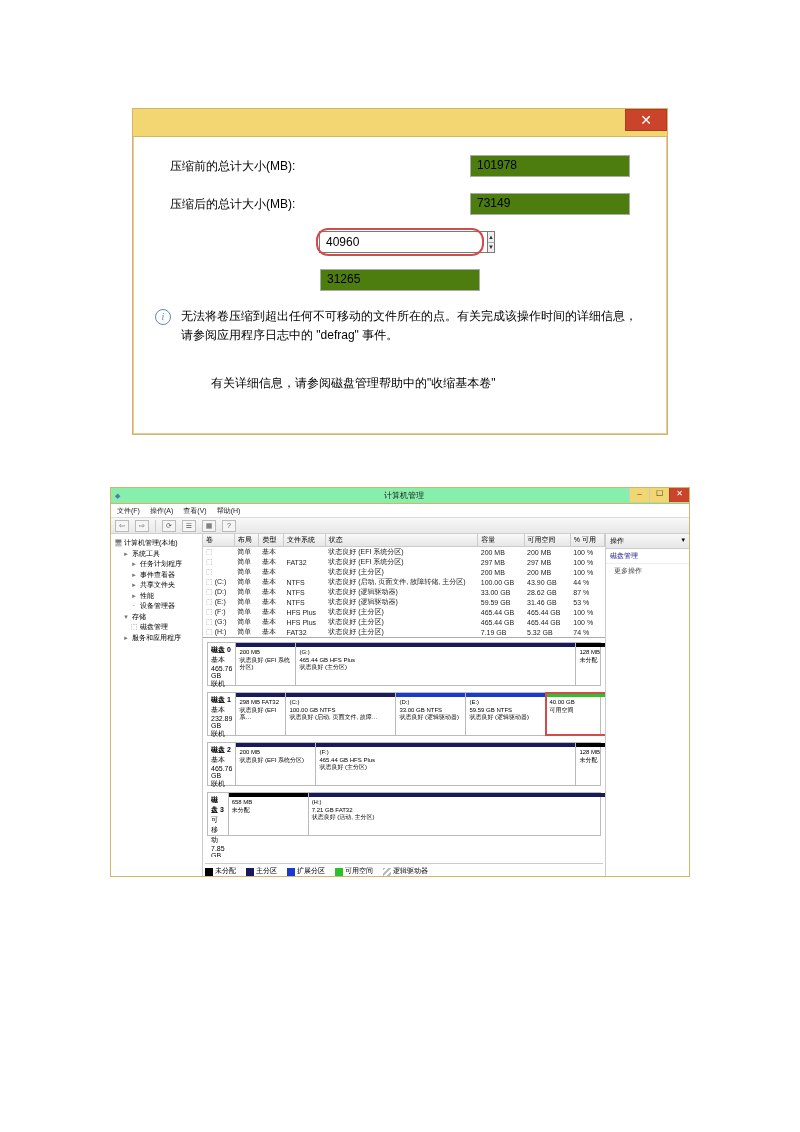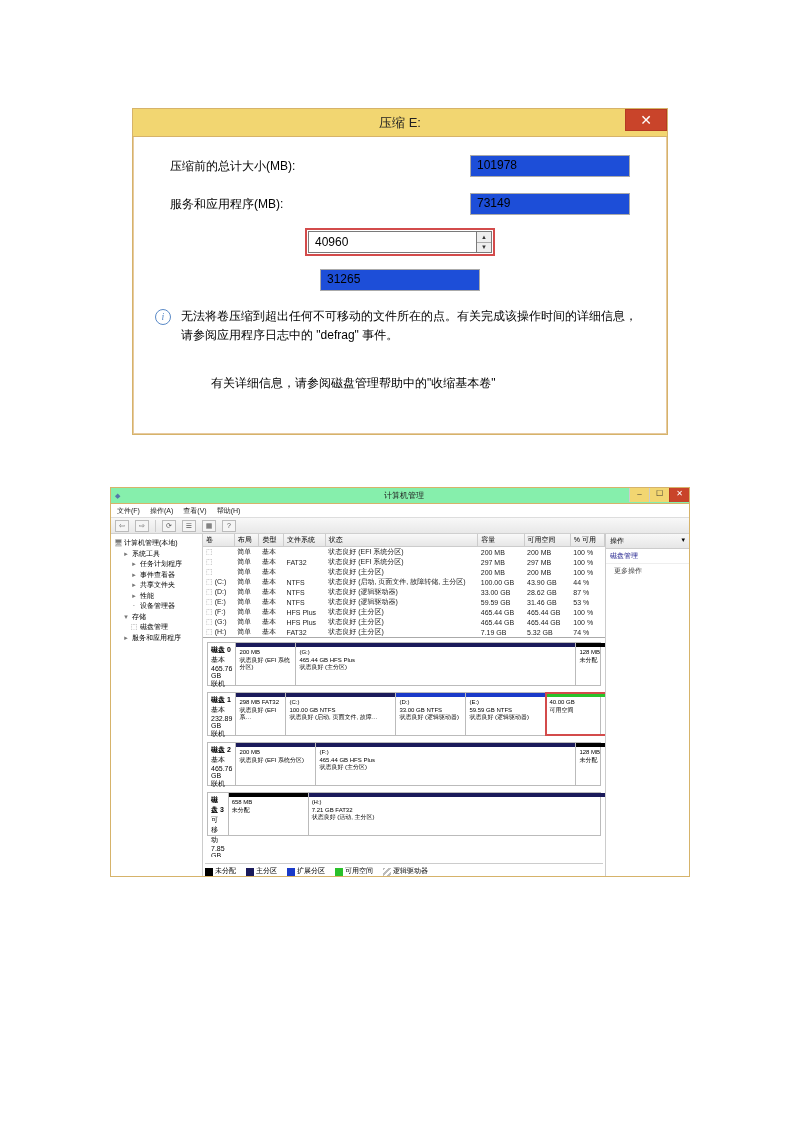--- a/index.html
+++ b/index.html
@@ -61,30 +61,31 @@
     justify-content: center;
   }
   .dialog .row .label {
     width: 300px;
     font-size: 12px;
   }
   .dialog .row .field {
     width: 160px;
     height: 22px;
     border: 1px solid #aaa;
-    background: #1d4ed8;
+    background: #4d7c0f;
     padding: 2px 6px;
     font-size: 12px;
   }
   .dialog .row .spinner {
-    width: 184px;
+    width: 162px;
     height: 22px;
     display: flex;
     outline: 2px solid #d34b4b;
     outline-offset: 1px;
+    border-radius: 9px;
   }
   .dialog .row .spinner input {
     flex: 1;
     border: 1px solid #7a7a7a;
     border-right: none;
     padding: 0 6px;
     font-size: 12px;
     height: 100%;
   }
   .dialog .row .spinner .arrows {
@@ -296,34 +297,33 @@
   .dm-actions .row { padding: 2px 4px; border-bottom: 1px solid #eee; color:#1a1a8a;}
   .dm-actions .row2 { padding: 2px 8px; color:#444;}
 </style>
 </head>
 <body>
 
 <div class="page">
 
   <div class="dialog">
     <div class="title-bar">
-      <span class="title">压缩 E:</span>
       <div class="close-btn">
         <span>✕</span>
       </div>
     </div>
     <div class="body">
 
       <div class="row">
         <div class="label">压缩前的总计大小(MB):</div>
         <div class="field">101978</div>
       </div>
 
       <div class="row">
-        <div class="label">服务和应用程序(MB):</div>
+        <div class="label">压缩后的总计大小(MB):</div>
         <div class="field">73149</div>
       </div>
 
       <div class="row">
         <div class="spinner">
           <input type="text" value="40960" style="">
           <div class="arrows">
             <div>▲</div>
             <div>▼</div>
           </div>

